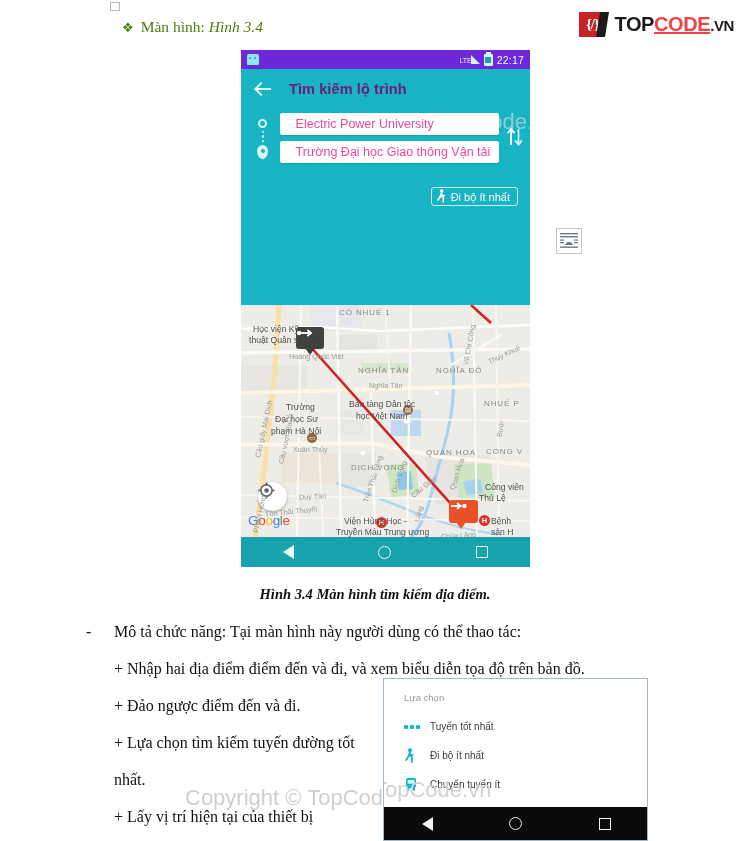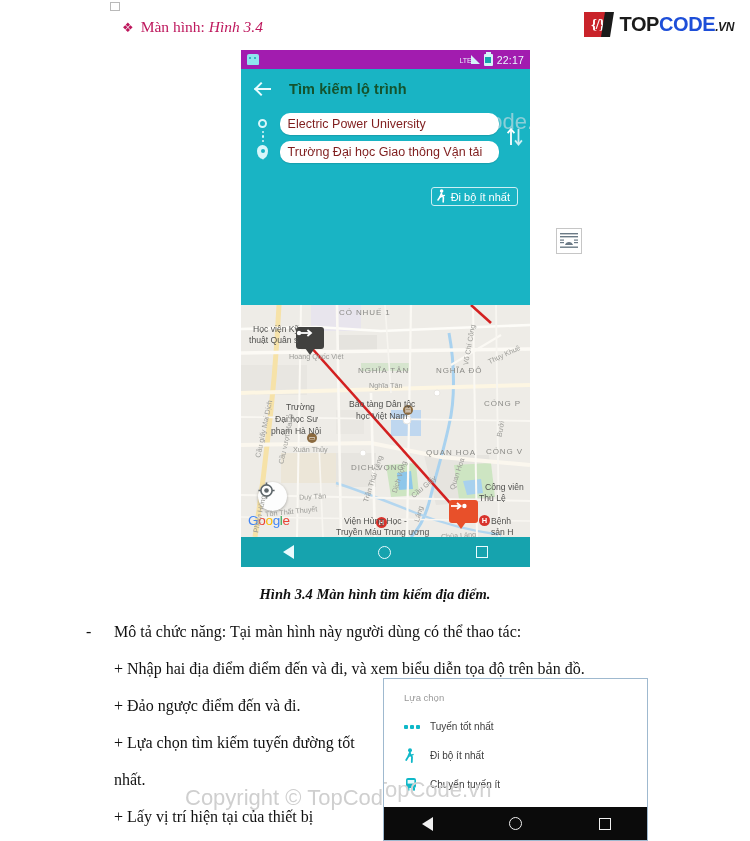--- a/index.html
+++ b/index.html
@@ -34,41 +34,41 @@
   .brand-mark:after{
     content:""; position:absolute; right:-2px; top:0;
     width:9px; height:25px; background:#1b1b1b;
     transform: skewX(-9deg);
   }
   .brand-word{
     margin-left:9px; font-family:"Liberation Sans", sans-serif;
     font-weight:bold; font-size:20px; color:#1b1b1b;
     letter-spacing:-0.4px;
   }
-  .brand-word .lo{ color:#1d4ed8; }
-  .brand-word .vn{ font-size:12px;font-style:italic; }
+  .brand-word .lo{ color:#ef4444;text-decoration:underline; }
+  .brand-word .vn{ font-size:15px; }
 
   .bullet-line{
     position:absolute; left:122px; top:18px;
-    font-size:15.5px; color:#be185d;
+    font-size:15.5px; color:#4d7c0f;
     white-space:nowrap;
   }
   .bullet-line .dia{ font-size:13px; margin-right:7px; }
   .bullet-line .it{ font-style:italic; }
 
   
   .phone{
     position:absolute; left:241px; top:50px;
     width:289px; height:517px;
     background:#fff;
     overflow:hidden;
   }
   
   .statusbar{
-    height:19px; background:#a21caf;
+    height:19px; background:#6d28d9;
     display:flex; align-items:center;
     padding:0 6px;
     color:#eafbff;
     font-family:"Liberation Sans", sans-serif;
     font-size:10px;
   }
   .sb-left{ display:flex; align-items:center; gap:3px; }
   .sb-right{ margin-left:auto; display:flex; align-items:center; gap:4px; }
   .robot{
     width:12px; height:11px; background:#8fe6ef;
@@ -113,21 +113,21 @@
     content:""; position:absolute; left:3px; top:9px;
     width:15px; height:2px; background:#eafcff;
   }
   .back-arrow:after{
     content:""; position:absolute; left:3px; top:5px;
     width:8px; height:8px;
     border-left:2px solid #eafcff; border-bottom:2px solid #eafcff;
     transform:rotate(45deg);
   }
   .panel-title{
-    margin-left:16px; color:#14532d;
+    margin-left:16px; color:#701a75;
     font-family:"Liberation Sans", sans-serif;
     font-size:14.5px; font-weight:bold; letter-spacing:.1px;
   }
 
   .wm-phone{
     position:absolute; left:198px; top:40px;
     font-family:"Liberation Sans", sans-serif;
     font-size:22px; color:#8ccfd8;
     white-space:nowrap; pointer-events:none;
   }
@@ -159,25 +159,25 @@
   }
   .pin-marker:before{
     content:""; position:absolute; left:4px; top:11px;
     width:0; height:0;
     border-left:2.5px solid transparent; border-right:2.5px solid transparent;
     border-top:4px solid #d8f6fa;
   }
 
   .inputs{ flex:1; margin-left:7px; }
   .field{
-    background:#fff; height:22px; border-radius:10px;
+    background:#fff; height:22px; border-radius:2px;
     display:flex; align-items:center;
-    padding-left:8px; margin-bottom:6px;
-    font-family:"Liberation Sans", sans-serif;
-    font-size:12.5px; color:#7f1d1d;
+    padding-left:16px; margin-bottom:6px;
+    font-family:"Liberation Sans", sans-serif;
+    font-size:12.5px; color:#ec4899;
     width:219px;
     box-shadow:0 1px 1px rgba(0,0,0,.12);
   }
 
   .swap{
     width:30px; margin-left:2px; padding-top:13px;
     display:flex; justify-content:center; cursor:pointer;
   }
   .swap svg{ display:block; }
 
@@ -519,21 +519,21 @@
         <path d="M8.5 0.4 L8.5 3 M8.5 14 L8.5 16.6 M0.4 8.5 L3 8.5 M14 8.5 L16.6 8.5" stroke="#5d6569" stroke-width="1.6"></path>
       </svg>
     </div>
 
     <div class="google-wm">
       <b class="g1">G</b><b class="g2">o</b><b class="g3">o</b><b class="g4">g</b><b class="g5">l</b><b class="g6">e</b>
     </div>
   <div class="map-label ml-city" style="left: 98px; top: 4px;">CỔ NHUẾ 1</div>
       <div class="map-label ml-city" style="left: 117px; top: 62px;">NGHĨA TÂN</div>
       <div class="map-label ml-city" style="left: 195px; top: 62px;">NGHĨA ĐÔ</div>
-      <div class="map-label ml-city" style="left: 243px; top: 95px;">CỔNG P</div>
+      <div class="map-label ml-city" style="left: 243px; top: 95px;">NHUẾ P</div>
       <div class="map-label ml-city" style="left: 185px; top: 144px;">QUAN HOA</div>
       <div class="map-label ml-city" style="left: 245px; top: 143px;">CỔNG V</div>
       <div class="map-label ml-city" style="left: 110px; top: 159px;">DỊCH VỌNG</div>
       <div class="map-label ml-place" style="left: 12px; top: 20px;">Học viện Kỹ</div>
       <div class="map-label ml-place" style="left: 8px; top: 31px;">thuật Quân s</div>
       <div class="map-label ml-place" style="left: 45px; top: 98px;">Trường</div>
       <div class="map-label ml-place" style="left: 34px; top: 110px;">Đại học Sư</div>
       <div class="map-label ml-place" style="left: 30px; top: 122px;">phạm Hà Nội</div>
       <div class="map-label ml-place" style="left: 108px; top: 95px;">Bảo tàng Dân tộc</div>
       <div class="map-label ml-place" style="left: 115px; top: 107px;">học Việt Nam</div>

